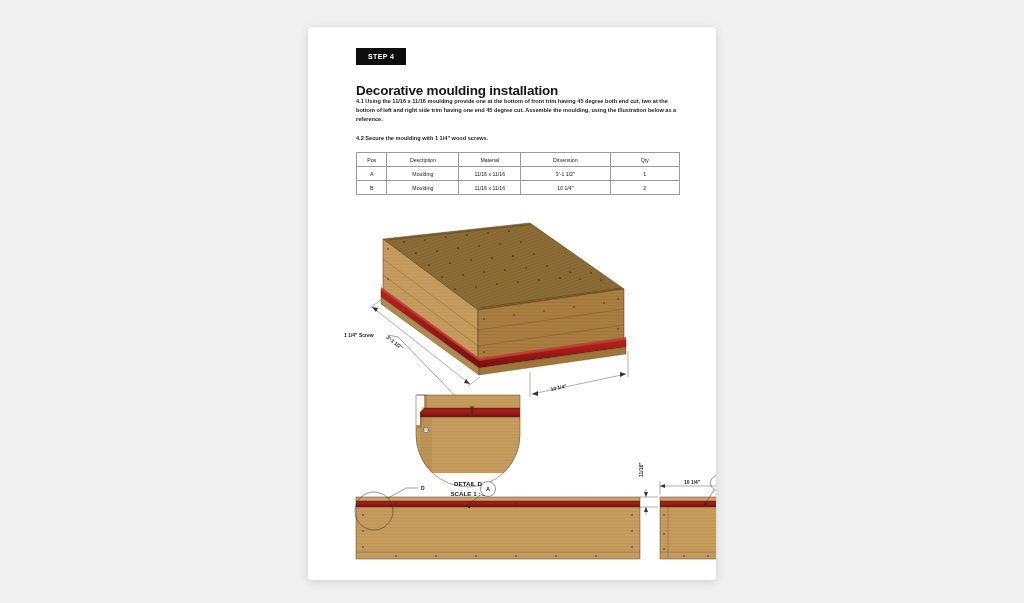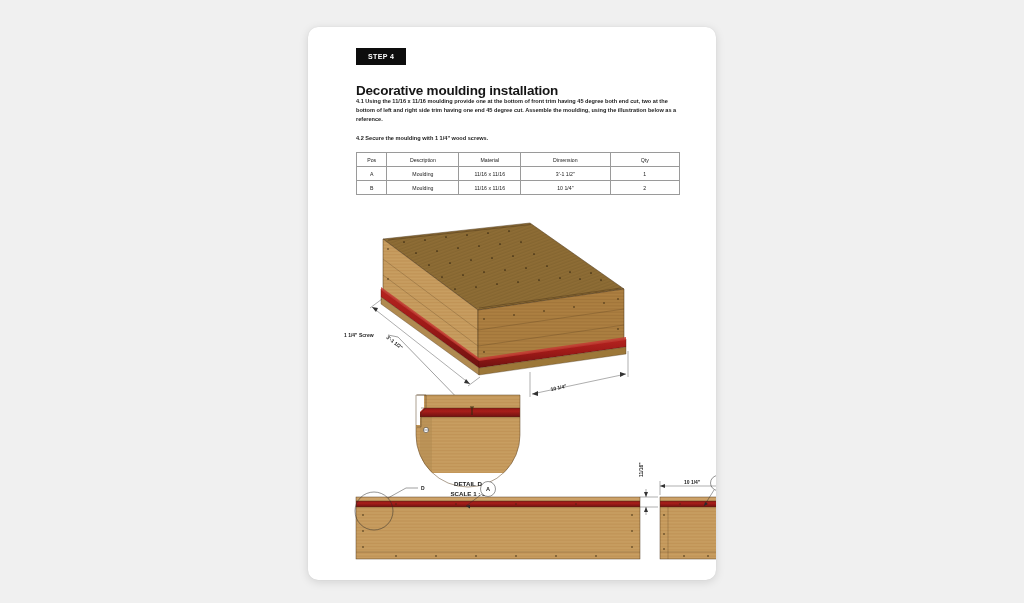--- a/index.html
+++ b/index.html
@@ -15,21 +15,21 @@
     overflow: hidden;
   }
 
   #page {
     position: absolute;
     left: 308px;
     top: 27px;
     width: 408px;
     height: 553px;
     background: #ffffff;
-    border-radius: 10px;
+    border-radius: 3px;
     box-shadow: 0 2px 10px rgba(0,0,0,0.13), 0 0 1px rgba(0,0,0,0.12);
     overflow: hidden;
   }
 
   
   #step-badge {
     position: absolute;
     left: 48px;
     top: 21px;
     background: #0d0d0d;

